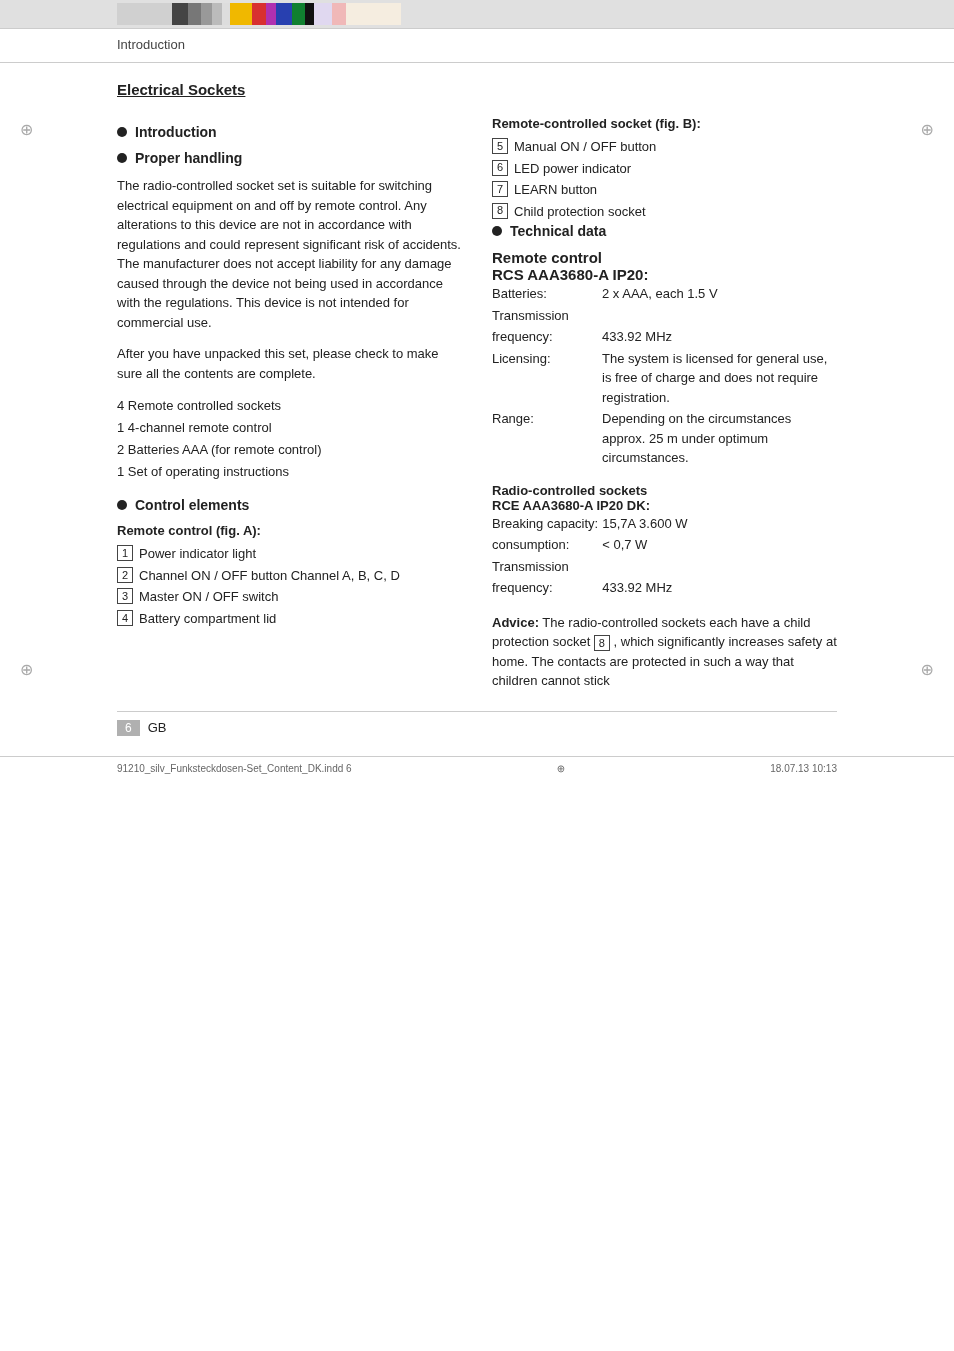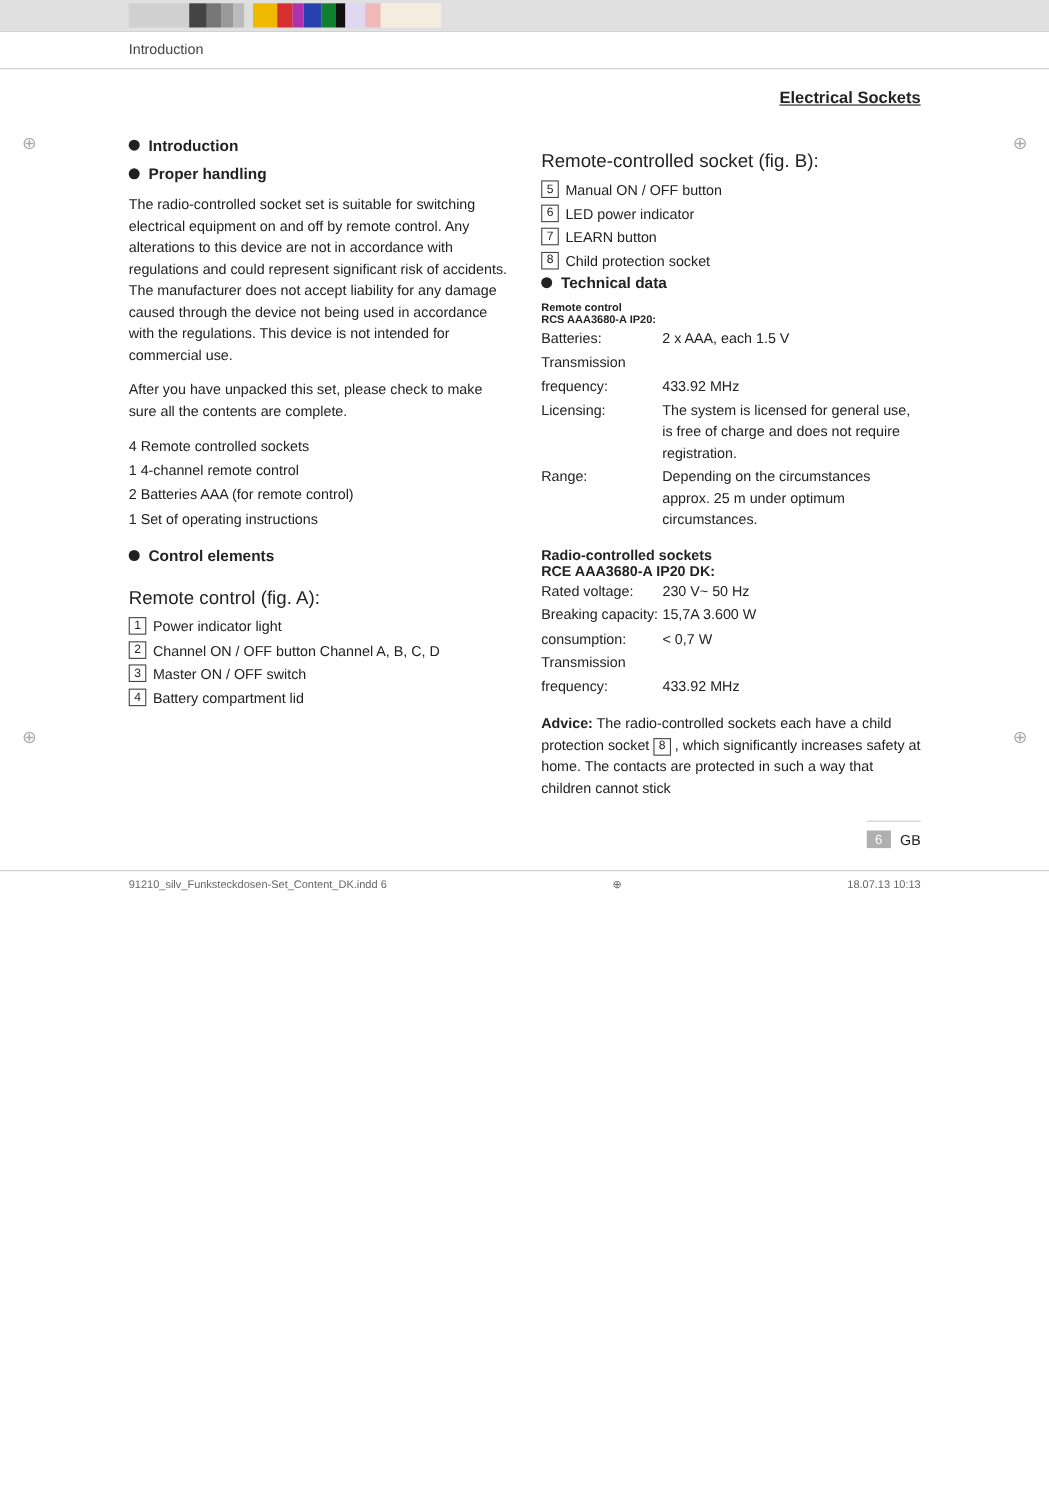--- a/index.html
+++ b/index.html
@@ -48,21 +48,20 @@
       align-items: center;
     }
 
     
     .page-container {
       width: 720px;
       margin: 0 auto;
       padding: 10px 0 20px 0;
       display: flex;
       flex-direction: column;
-      align-items: flex-end;
     }
 
     .section-title-main {
       font-size: 15px;
       font-weight: bold;
       text-decoration: underline;
       margin-bottom: 18px;
       margin-top: 8px;
     }
 
@@ -127,24 +126,24 @@
       display: flex;
       align-items: center;
       justify-content: center;
       font-size: 11px;
       flex-shrink: 0;
       margin-top: 1px;
     }
 
     
     .rc-heading {
-      font-size: 17px;
-      font-weight: normal;
+      font-size: 13px;
+      font-weight: bold;
       margin-bottom: 6px;
-      margin-top: 21px;
+      margin-top: 0;
     }
 
     .tech-table {
       width: 100%;
       border-collapse: collapse;
       font-size: 13px;
       margin-bottom: 14px;
     }
     .tech-table td {
       vertical-align: top;
@@ -330,21 +329,21 @@
           <div class="numbered-item">
             <span class="num-box">8</span>
             <span>Child protection socket</span>
           </div>
 
           <div class="bullet-heading" style="margin-top:0;">
             <span class="bullet-dot"></span>
             <span>Technical data</span>
           </div>
 
-          <div style="font-size:10px; font-weight:bold; margin-bottom:0;">
+          <div style="font-size:15px; font-weight:bold; margin-bottom:0;">
             <span>Remote control</span><br>
             <span>RCS AAA3680-A IP20:</span>
           </div>
 
           <table class="tech-table">
             <tbody>
               <tr>
                 <td>Batteries:</td>
                 <td>2 x AAA, each 1.5 V</td>
               </tr>
@@ -367,24 +366,20 @@
             </tbody>
           </table>
 
           <div style="font-size:13px; font-weight:bold; margin-bottom:0; margin-top:4px;">
             <span>Radio-controlled sockets</span><br>
             <span>RCE AAA3680-A IP20 DK:</span>
           </div>
 
           <table class="tech-table">
             <tbody>
-              <tr>
-                <td>Rated voltage:</td>
-                <td>230 V~ 50 Hz</td>
-              </tr>
               <tr>
                 <td>Breaking capacity:</td>
                 <td>15,7A 3.600 W</td>
               </tr>
               <tr>
                 <td>consumption:</td>
                 <td>&lt; 0,7 W</td>
               </tr>
               <tr>
                 <td>Transmission</td>

